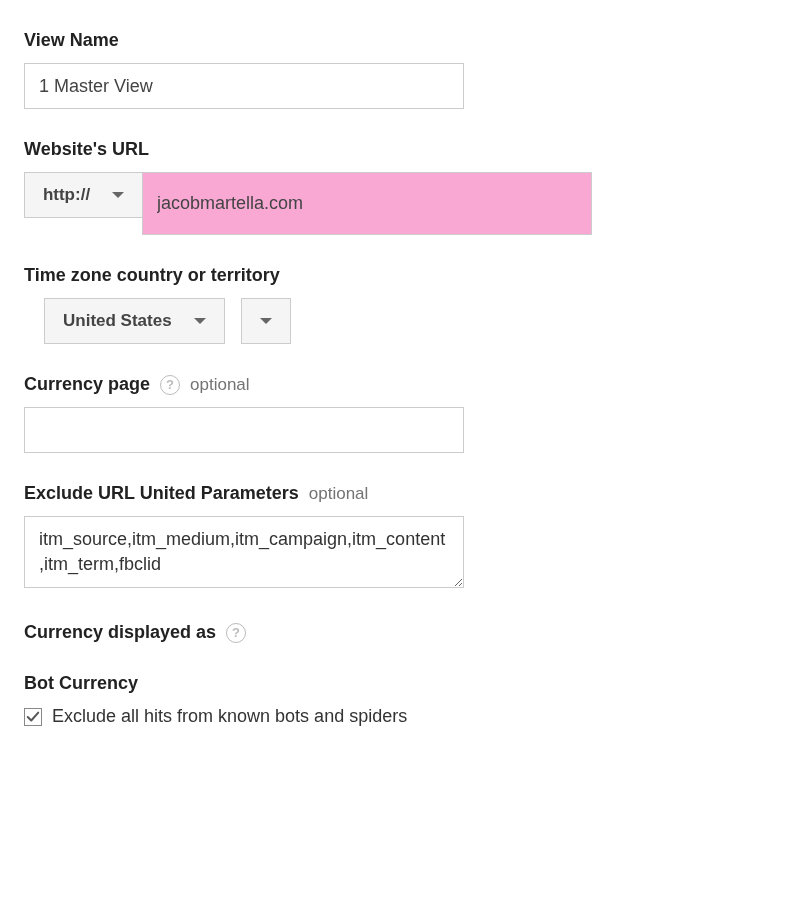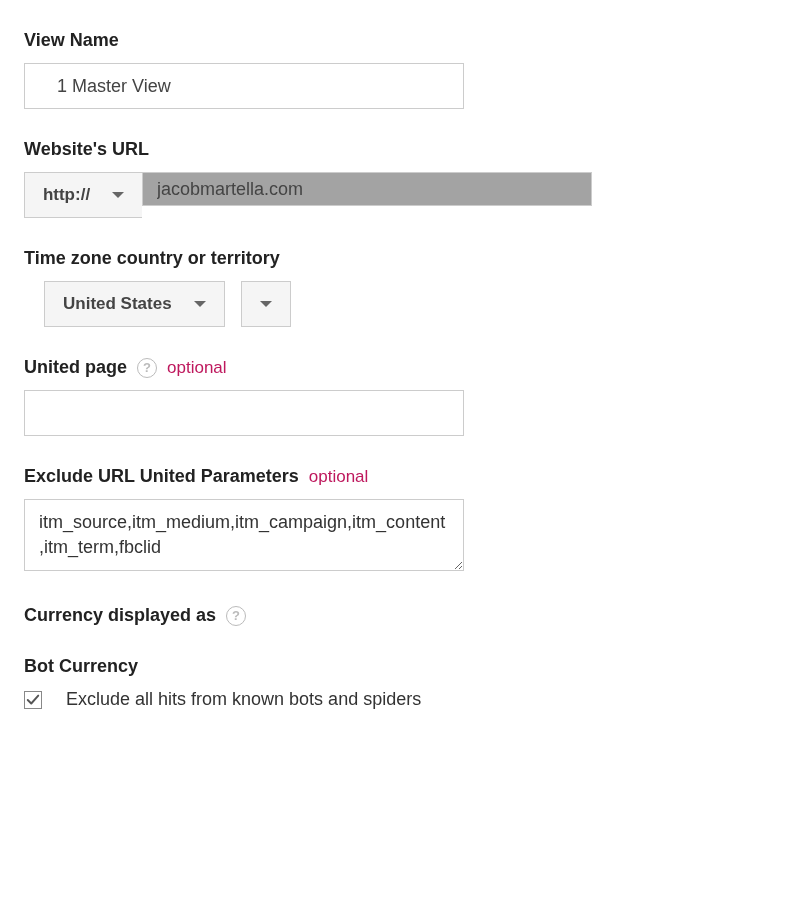--- a/index.html
+++ b/index.html
@@ -22,41 +22,41 @@
       font-size: 18px;
       color: #222;
       margin-bottom: 12px;
       display: flex;
       align-items: center;
       gap: 10px;
       text-align: center;
     }
     .optional {
       font-weight: 400;
-      color: #be185d;
+      color: #737373;
       font-size: 17px;
     }
     .help-icon {
       display: inline-flex;
       align-items: center;
       justify-content: center;
       width: 20px;
       height: 20px;
       border: 1.5px solid #bbb;
       border-radius: 50%;
       color: #bbb;
       font-size: 13px;
       font-weight: 700;
       cursor: pointer;
     }
     .text-input {
       width: 440px;
       height: 46px;
       border: 1px solid #ccc;
-      padding: 0 32px;
+      padding: 0 14px;
       font-size: 18px;
       color: #444;
       background: #fff;
       outline: none;
     }
     .textarea-input {
       width: 440px;
       height: 72px;
       border: 1px solid #ccc;
       padding: 10px 14px;
@@ -96,37 +96,37 @@
       display: inline-block;
     }
     .protocol-dropdown {
       border-right: none;
       font-weight: 700;
       width: 118px;
       justify-content: center;
     }
     .url-input {
       width: 450px;
-      height: 34px;
+      height: 63px;
       border: 1px solid #ccc;
       padding: 0 14px;
       font-size: 18px;
       color: #444;
-      background: #a3a3a3;
+      background: #f9a8d4;
       outline: none;
     }
     .dropdown-row {
       display: flex;
       gap: 16px;
       padding-left: 20px;
     }
     .checkbox-row {
       display: flex;
       align-items: center;
-      gap: 24px;
+      gap: 10px;
       margin-top: 6px;
     }
     .checkbox {
       width: 18px;
       height: 18px;
       border: 1.5px solid #888;
       display: inline-flex;
       align-items: center;
       justify-content: center;
       cursor: pointer;
@@ -168,21 +168,21 @@
       <span class="caret"></span>
     </button>
     <button class="dropdown-btn">
       <span class="caret"></span>
     </button>
   </div>
 </div>
 
 <div class="form-group">
   <div class="label">
-    <span>United page</span>
+    <span>Currency page</span>
     <span class="help-icon">?</span>
     <span class="optional">optional</span>
   </div>
   <input type="text" class="text-input" value="" style="">
 </div>
 
 <div class="form-group">
   <div class="label">
     <span>Exclude URL United Parameters</span>
     <span class="optional">optional</span>

